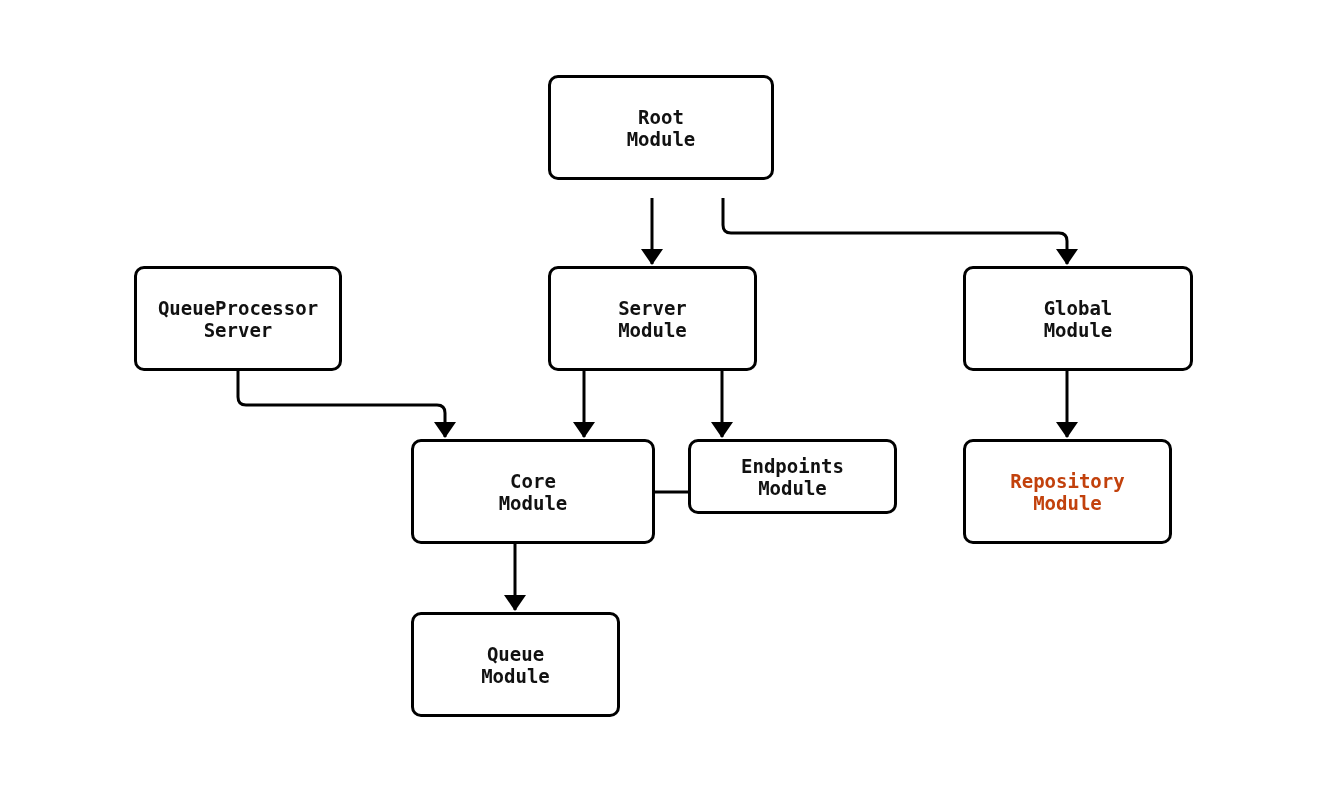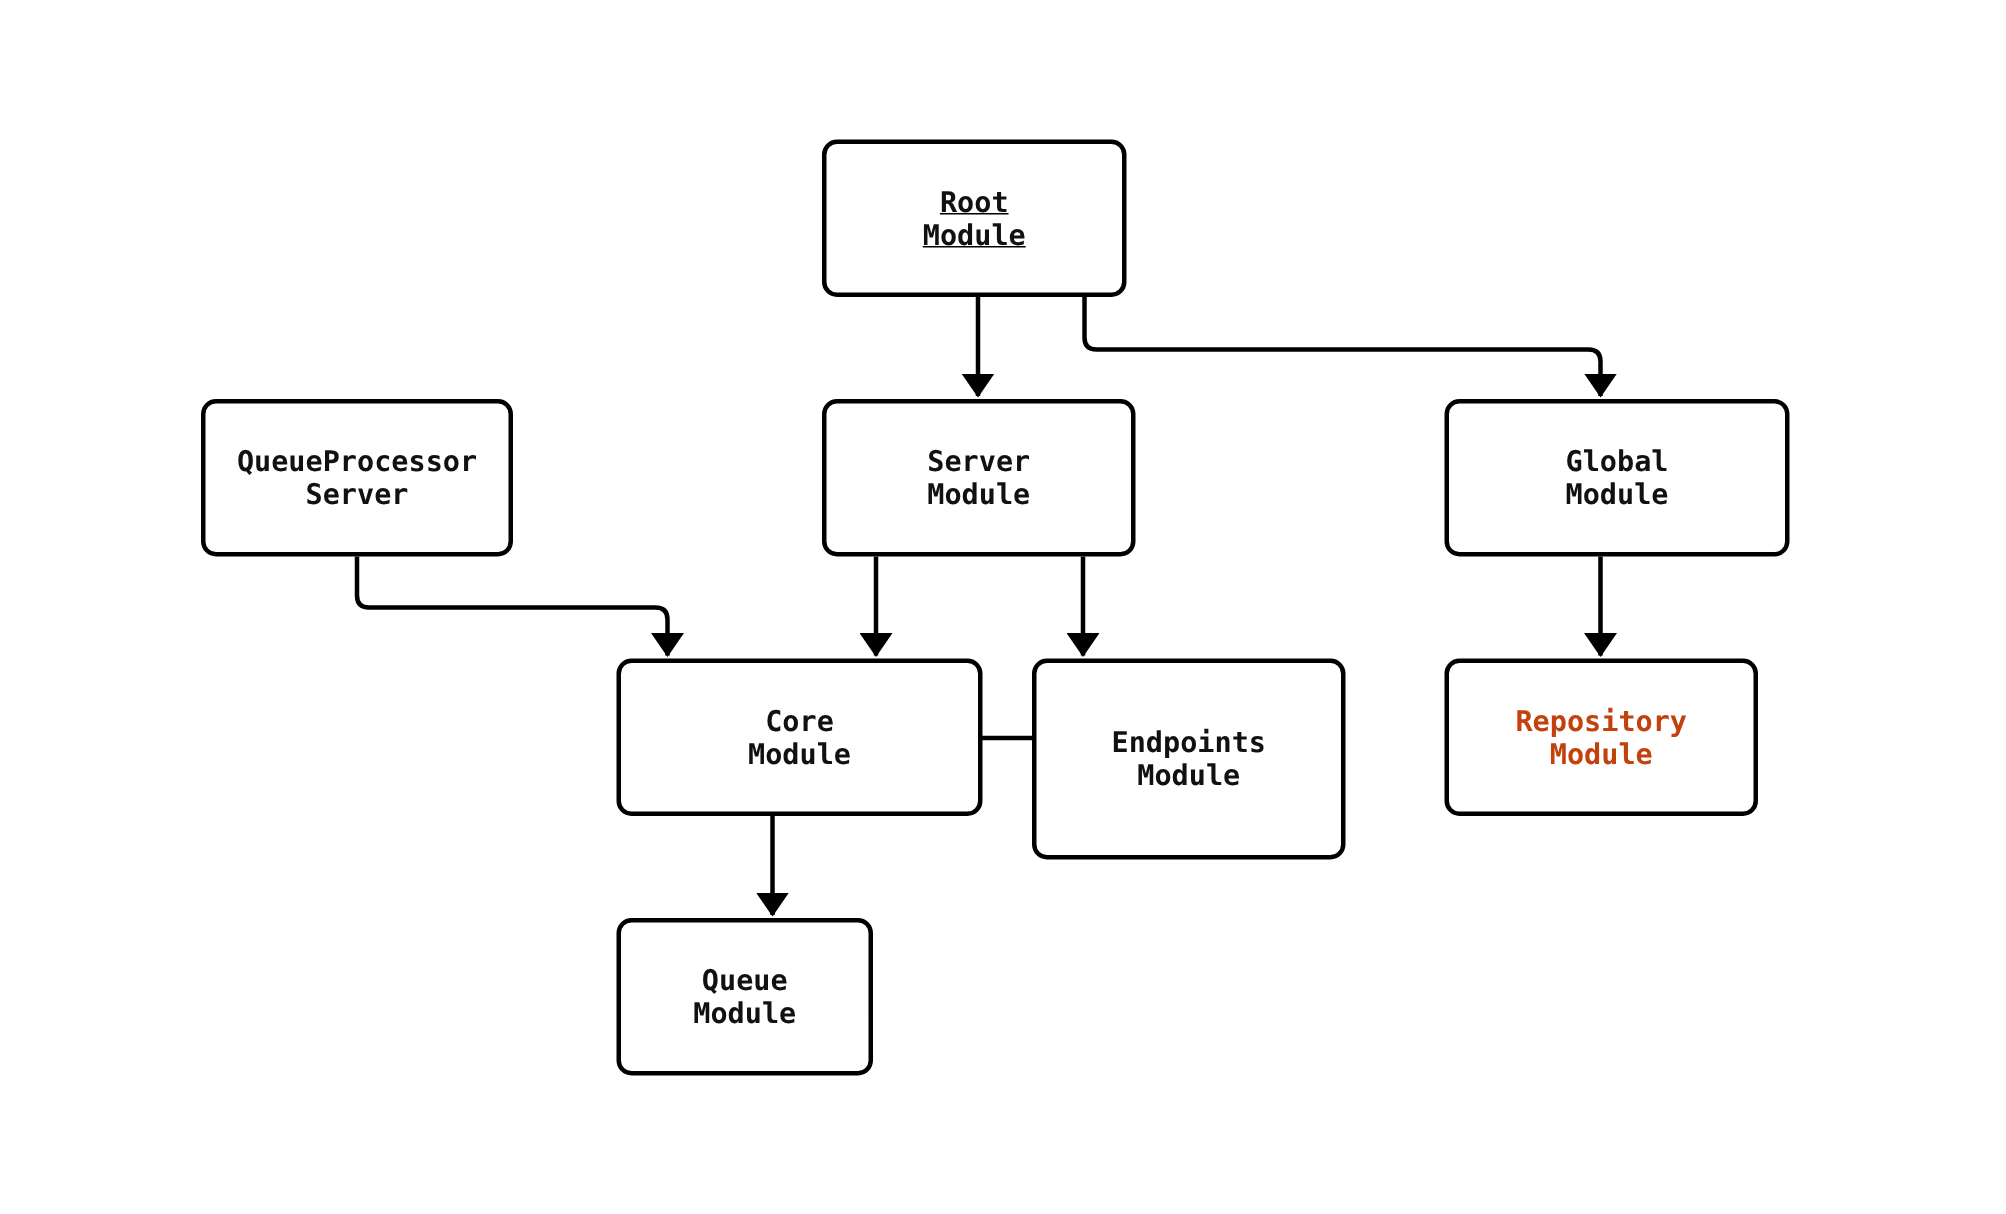--- a/index.html
+++ b/index.html
@@ -61,46 +61,46 @@
   <path d="M 652 198 L 652 264" class="edge" marker-end="url(#arrowhead)"></path>
       <path d="M 723 198 L 723 225 Q 723 233 731 233 L 1059 233 Q 1067 233 1067 241 L 1067 264" class="edge" marker-end="url(#arrowhead)"></path>
       <path d="M 238 371 L 238 397 Q 238 405 246 405 L 437 405 Q 445 405 445 413 L 445 437" class="edge" marker-end="url(#arrowhead)"></path>
       <path d="M 584 371 L 584 437" class="edge" marker-end="url(#arrowhead)"></path>
       <path d="M 722 371 L 722 437" class="edge" marker-end="url(#arrowhead)"></path>
       <path d="M 688 492 L 622 492" class="edge" marker-end="url(#arrowhead)"></path>
       <path d="M 515 544 L 515 610" class="edge" marker-end="url(#arrowhead)"></path>
       <path d="M 1067 371 L 1067 437" class="edge" marker-end="url(#arrowhead)"></path>
     </svg>
 
-  <div class="node" style="left: 548px; top: 93px; width: 203px; height: 105px; text-decoration: underline;">
+  <div class="node" style="left: 548px; top: 75px; width: 226px; height: 105px;">
     <span class="node-label" style="color: rgb(17, 17, 17);">Root
 Module</span>
   </div>
   <div class="node" style="left: 134px; top: 266px; width: 208px; height: 105px;">
     <span class="node-label" style="color: rgb(17, 17, 17);">QueueProcessor
 Server</span>
   </div>
   <div class="node" style="left: 548px; top: 266px; width: 209px; height: 105px;">
     <span class="node-label" style="color: rgb(17, 17, 17);">Server
 Module</span>
   </div>
   <div class="node" style="left: 963px; top: 266px; width: 230px; height: 105px;">
     <span class="node-label" style="color: rgb(17, 17, 17);">Global
 Module</span>
   </div>
   <div class="node" style="left: 411px; top: 439px; width: 244px; height: 105px;">
     <span class="node-label" style="color: rgb(17, 17, 17);">Core
 Module</span>
   </div>
-  <div class="node" style="left: 688px; top: 439px; width: 209px; height: 134px;">
+  <div class="node" style="left: 688px; top: 439px; width: 209px; height: 75px;">
     <span class="node-label" style="color: rgb(17, 17, 17);">Endpoints
 Module</span>
   </div>
   <div class="node" style="left: 963px; top: 439px; width: 209px; height: 105px;">
     <span class="node-label" style="color: #c2410c;">Repository
 Module</span>
   </div>
-  <div class="node" style="left: 411px; top: 612px; width: 171px; height: 105px;">
+  <div class="node" style="left: 411px; top: 612px; width: 209px; height: 105px;">
     <span class="node-label" style="color: rgb(17, 17, 17);">Queue
 Module</span>
   </div>
 
 </div>
 
 </body></html>

